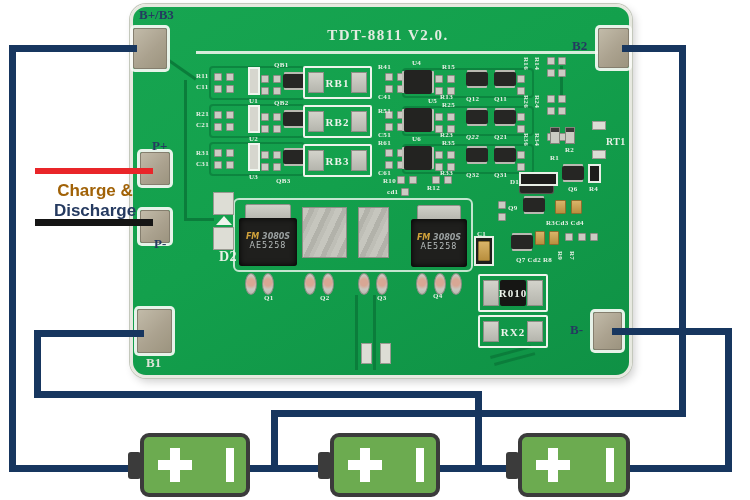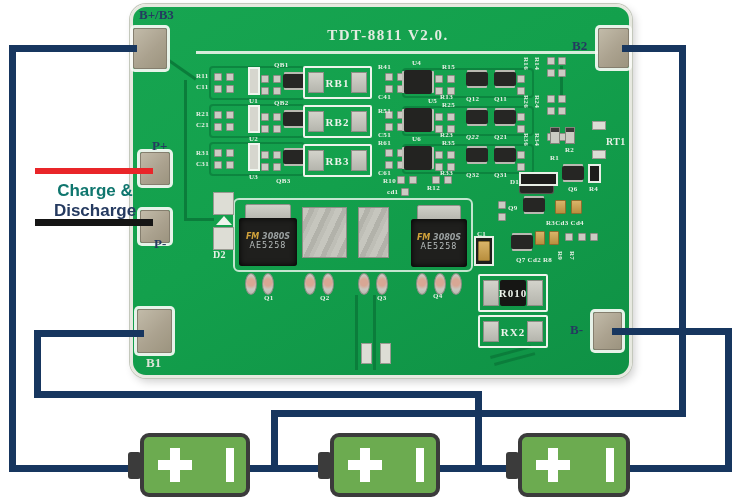--- a/index.html
+++ b/index.html
@@ -303,21 +303,21 @@
       <div class="sk" style="left: 565px; top: 146px; position: absolute;">R2</div>
       <div class="sk" style="left: 606px; top: 136px; position: absolute; font-size: 10px;">RT1</div>
       <div class="sk" style="left: 568px; top: 185px; position: absolute;">Q6</div>
       <div class="sk" style="left: 589px; top: 185px; position: absolute;">R4</div>
       <div class="sk" style="left: 508px; top: 204px; position: absolute;">Q9</div>
       <div class="sk" style="left: 546px; top: 219px; position: absolute;">R3Cd3 Cd4</div>
       <div class="sk" style="left: 516px; top: 256px; position: absolute;">Q7 Cd2 R8</div>
       <div class="sk" style="left: 564px; top: 251px; position: absolute; transform: rotate(90deg);">R9</div>
       <div class="sk" style="left: 576px; top: 251px; position: absolute; transform: rotate(90deg);">R7</div>
       <div class="sk" style="left: 477px; top: 230px; position: absolute;">C1</div>
-      <div class="sk" style="left: 213px; top: 249px; position: absolute; font-size: 10px;">D2</div>
+      <div class="sk" style="left: 219px; top: 249px; position: absolute; font-size: 14px;">D2</div>
       <div class="sk" style="left: 264px; top: 294px; position: absolute;">Q1</div>
       <div class="sk" style="left: 320px; top: 294px; position: absolute;">Q2</div>
       <div class="sk" style="left: 377px; top: 294px; position: absolute;">Q3</div>
       <div class="sk" style="left: 433px; top: 292px; position: absolute;">Q4</div>
       <div class="pad" style="left: 133px; top: 28px; width: 34px; height: 41px; position: absolute;"></div>
       <div class="pad-label" style="left: 139px; top: 7px; position: absolute; color: rgb(37, 58, 96);">B+/B3</div>
       <div class="pad" style="left: 140px; top: 152px; width: 30px; height: 33px; position: absolute;"></div>
       <div class="pad-label" style="left: 152px; top: 138px; position: absolute; color: rgb(37, 58, 96);">P+</div>
       <div class="pad" style="left: 140px; top: 210px; width: 30px; height: 33px; position: absolute;"></div>
       <div class="pad-label" style="left: 154px; top: 236px; position: absolute; color: rgb(37, 58, 96);">P-</div>
@@ -340,21 +340,21 @@
       <div class="wire" style="left: 622px; top: 45px; width: 64px; height: 7px; position: absolute; background: rgb(23, 54, 95);"></div>
       <div class="wire" style="left: 679px; top: 45px; width: 7px; height: 372px; position: absolute; background: rgb(23, 54, 95);"></div>
       <div class="wire" style="left: 271px; top: 410px; width: 415px; height: 7px; position: absolute; background: rgb(23, 54, 95);"></div>
       <div class="wire" style="left: 271px; top: 410px; width: 7px; height: 62px; position: absolute; background: rgb(23, 54, 95);"></div>
       <div class="wire" style="left: 248px; top: 465px; width: 76px; height: 7px; position: absolute; background: rgb(23, 54, 95);"></div>
       <div class="wire" style="left: 612px; top: 328px; width: 120px; height: 7px; position: absolute; background: rgb(23, 54, 95);"></div>
       <div class="wire" style="left: 725px; top: 328px; width: 7px; height: 144px; position: absolute; background: rgb(23, 54, 95);"></div>
       <div class="wire" style="left: 628px; top: 465px; width: 104px; height: 7px; position: absolute; background: rgb(23, 54, 95);"></div>
     </div>
   <div id="annot-layer">
-    <div class="annot-txt" style="left: 25px; top: 181px; color: #0f766e;">Charge &amp;</div>
+    <div class="annot-txt" style="left: 25px; top: 181px; color: #a16207;">Charge &amp;</div>
     <div class="annot-txt" style="left: 25px; top: 201px; color: rgb(37, 58, 96);">Discharge</div>
     <div class="annot-line" style="left: 35px; top: 168px; width: 118px; height: 6px; background: rgb(233, 37, 41);"></div>
     <div class="annot-line" style="left: 35px; top: 219px; width: 118px; height: 7px; background: rgb(21, 21, 21);"></div>
   </div>
   <div id="battery-layer">
       <div class="nub" style="left: 128px; top: 452px; position: absolute;"></div>
       <div class="batt" style="left: 140px; top: 433px; width: 110px; height: 64px; position: absolute; background: rgb(108, 171, 80); border-color: rgb(59, 59, 59);">
         <div class="bplus" style="left: 14px; top: 11px; position: absolute;"></div>
         <div class="bminus" style="left: 82px; top: 11px; position: absolute;"></div>
       </div>

